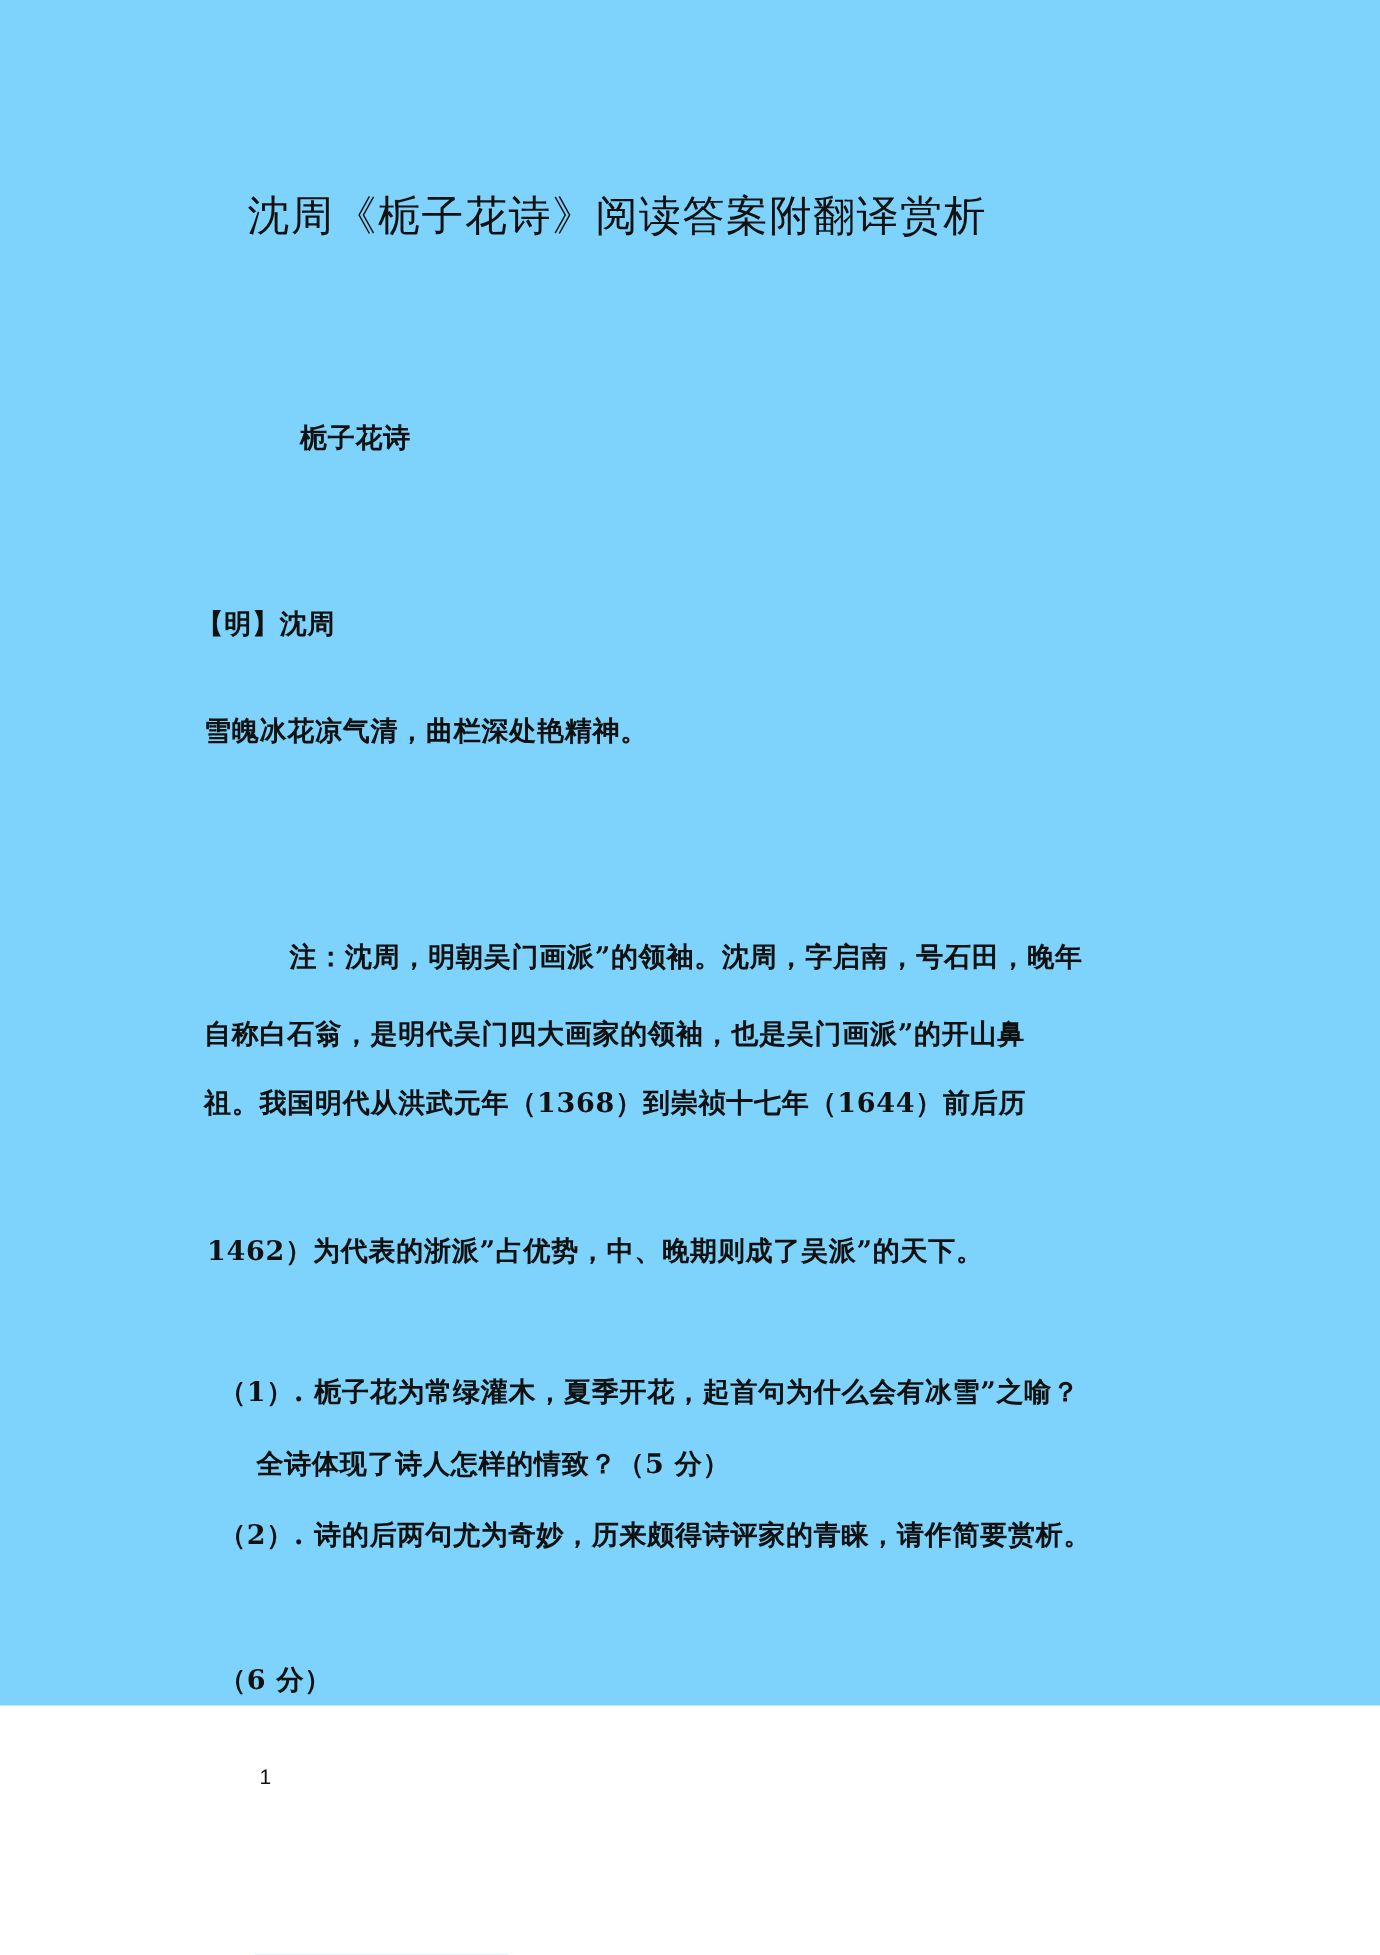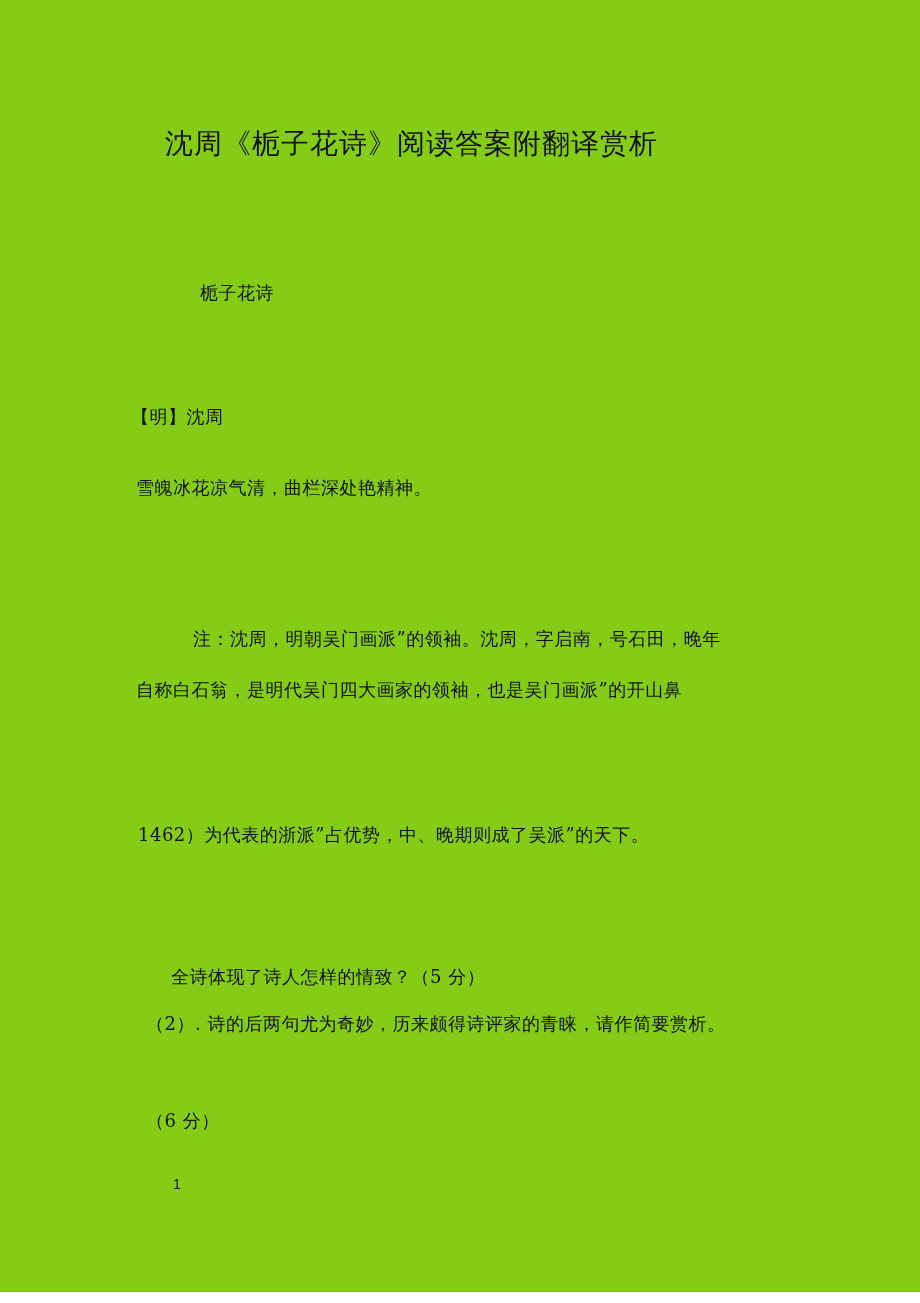--- a/index.html
+++ b/index.html
@@ -1,38 +1,40 @@
 <!DOCTYPE html>
 <html><head>
 <meta charset="utf-8">
 <style>
   html, body { margin: 0; padding: 0; background: #ffffff; }
   body {
     width: 920px; height: 1303px; position: relative; overflow: hidden;
     font-family: "DejaVu Serif", "Liberation Serif", serif; color: #111111;
   }
-  .page { position: absolute; left: 0; top: 0; width: 920px; height: 1292px; background: #84cc16; }
-  .line { position: absolute; white-space: nowrap; font-size: 18px; line-height: 22px; letter-spacing: 0.5px; }
+  .page { position: absolute; left: 0; top: 0; width: 920px; height: 1137px; background: #7dd3fc; }
+  .line { position: absolute; white-space: nowrap; font-size: 18px; line-height: 22px; letter-spacing: 0.5px; font-weight: bold; }
   .title { position: absolute; left: 165px; top: 126px; font-size: 28px; line-height: 36px; white-space: nowrap; letter-spacing: 1px; }
   .page-num { position: absolute; left: 173px; top: 1176px; font-family: "Liberation Sans", sans-serif; font-size: 14px; }
 </style>
 </head>
 <body>
 
 <div class="page">
   <div class="title">沈周《栀子花诗》阅读答案附翻译赏析</div>
 
   <div class="line" style="left:200px; top:282px;">栀子花诗</div>
   <div class="line" style="left:131px; top:378px;margin-top:28px;">【明】沈周</div>
 
   <div class="line" style="left:136px; top:477px;">雪魄冰花凉气清，曲栏深处艳精神。</div>
 
   <div class="line" style="left:145px; top:628px;margin-left:48px;">注：沈周，明朝吴门画派”的领袖。沈周，字启南，号石田，晚年</div>
   <div class="line" style="left:136px; top:679px;text-align:right;">自称白石翁，是明代吴门四大画家的领袖，也是吴门画派”的开山鼻</div>
+  <div class="line" style="left:136px; top:725px;">祖。我国明代从洪武元年（1368）到崇祯十七年（1644）前后历</div>
   <div class="line" style="left:138px; top:824px;text-align:center;">1462）为代表的浙派”占优势，中、晚期则成了吴派”的天下。</div>
 
+  <div class="line" style="left:146px; top:918px;">（1）. 栀子花为常绿灌木，夏季开花，起首句为什么会有冰雪”之喻？</div>
   <div class="line" style="left:136px; top:966px;margin-left:35px;">全诗体现了诗人怎样的情致？（5 分）</div>
 
   <div class="line" style="left:146px; top:1013px;">（2）. 诗的后两句尤为奇妙，历来颇得诗评家的青睐，请作简要赏析。</div>
   <div class="line" style="left:146px; top:1062px;margin-top:48px;">（6 分）</div>
 
   <div class="page-num">1</div>
 </div>
 
 </body></html>

